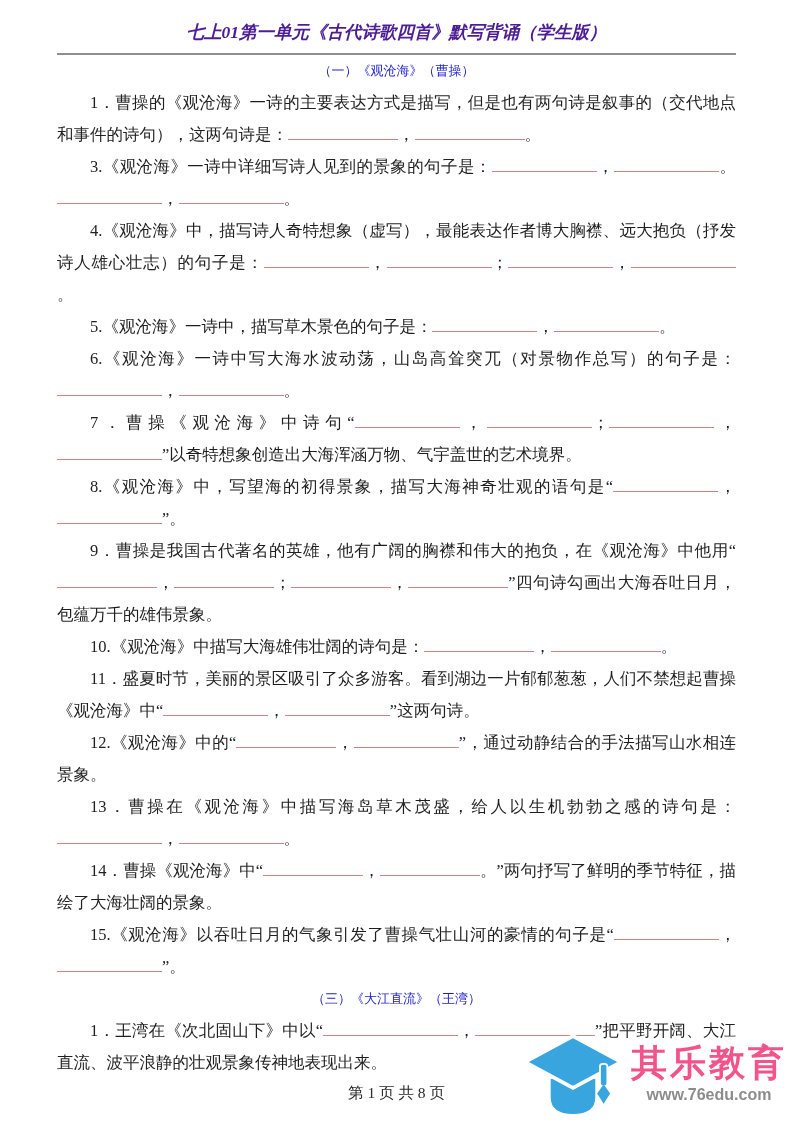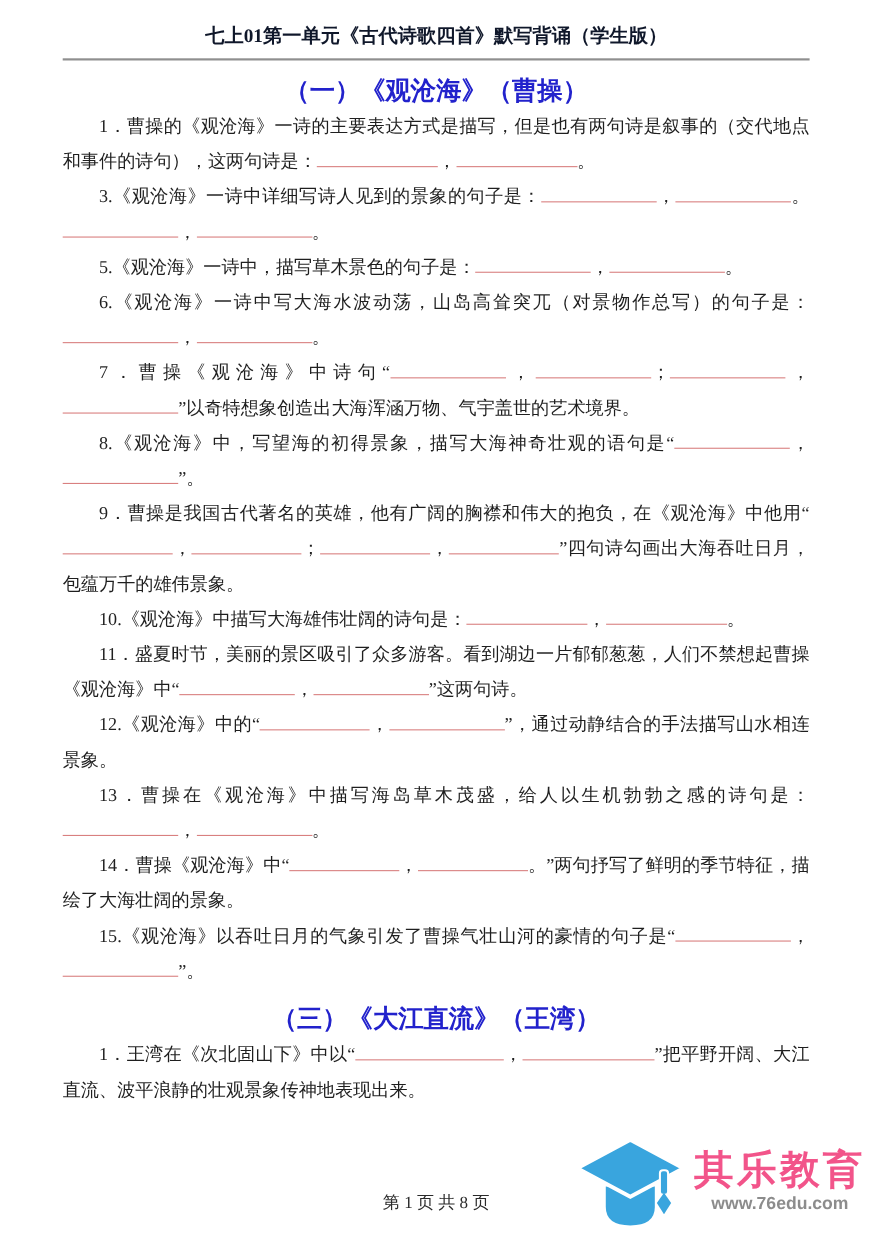--- a/index.html
+++ b/index.html
@@ -12,29 +12,30 @@
     color:#1f1f1f;
   }
   .content{padding:14px 57px 0 57px;}
   .header{border-bottom:2px solid var(--rule-gray,#8f8f8f);padding-bottom:9px;}
   .doc-title{
     text-align:center;
     font-weight:bold;
     font-size:17.5px;
     line-height:24px;
     padding-top:6px;
-    color:#0f172a;
+    color:#4c1d95;
+    font-style:italic;
   }
   .section-heading{
     color:var(--heading-blue,#2222cc);
-    font-weight:bold;
-    font-size:23px;
+    font-weight:normal;
+    font-size:13px;
     text-align:center;
     line-height:32px;
-    margin-top:12px;
+    margin-top:0;
   }
   p.question{
     margin:0;
     font-size:16.5px;
     line-height:32px;
     text-align:justify;
     text-indent:2em;
     word-break:break-all;
   }
   .blank{
@@ -84,20 +85,21 @@
 
 <div class="page">
   <div class="content">
     <div class="header">
       <div class="doc-title">七上01第一单元《古代诗歌四首》默写背诵（学生版）</div>
     </div>
     <div id="doc-body">
         <div class="section-heading">（一）《观沧海》（曹操）</div>
         <p class="question">1．曹操的《观沧海》一诗的主要表达方式是描写，但是也有两句诗是叙事的（交代地点和事件的诗句），这两句诗是：<span class="blank" style="width: 110px;"></span>，<span class="blank" style="width: 110px;"></span>。</p>
         <p class="question">3.《观沧海》一诗中详细写诗人见到的景象的句子是：<span class="blank" style="width: 105px;"></span>，<span class="blank" style="width: 105px;"></span>。<span class="blank" style="width: 105px;"></span>，<span class="blank" style="width: 105px;"></span>。</p>
+        <p class="question">4.《观沧海》中，描写诗人奇特想象（虚写），最能表达作者博大胸襟、远大抱负（抒发诗人雄心壮志）的句子是：<span class="blank" style="width: 105px;"></span>，<span class="blank" style="width: 105px;"></span>；<span class="blank" style="width: 105px;"></span>，<span class="blank" style="width: 105px;"></span>。</p>
         <p class="question">5.《观沧海》一诗中，描写草木景色的句子是：<span class="blank" style="width: 105px;"></span>，<span class="blank" style="width: 105px;"></span>。</p>
         <p class="question">6.《观沧海》一诗中写大海水波动荡，山岛高耸突兀（对景物作总写）的句子是：<span class="blank" style="width: 105px;"></span>，<span class="blank" style="width: 105px;"></span>。</p>
         <p class="question">7．曹操《观沧海》中诗句“<span class="blank" style="width: 105px;"></span>，<span class="blank" style="width: 105px;"></span>；<span class="blank" style="width: 105px;"></span>，<span class="blank" style="width: 105px;"></span>”以奇特想象创造出大海浑涵万物、气宇盖世的艺术境界。</p>
         <p class="question">8.《观沧海》中，写望海的初得景象，描写大海神奇壮观的语句是“<span class="blank" style="width: 105px;"></span>，<span class="blank" style="width: 105px;"></span>”。</p>
         <p class="question">9．曹操是我国古代著名的英雄，他有广阔的胸襟和伟大的抱负，在《观沧海》中他用“<span class="blank" style="width: 100px;"></span>，<span class="blank" style="width: 100px;"></span>；<span class="blank" style="width: 100px;"></span>，<span class="blank" style="width: 100px;"></span>”四句诗勾画出大海吞吐日月，包蕴万千的雄伟景象。</p>
         <p class="question">10.《观沧海》中描写大海雄伟壮阔的诗句是：<span class="blank" style="width: 110px;"></span>，<span class="blank" style="width: 110px;"></span>。</p>
         <p class="question">11．盛夏时节，美丽的景区吸引了众多游客。看到湖边一片郁郁葱葱，人们不禁想起曹操《观沧海》中“<span class="blank" style="width: 105px;"></span>，<span class="blank" style="width: 105px;"></span>”这两句诗。</p>
         <p class="question">12.《观沧海》中的“<span class="blank" style="width: 100px;"></span>，<span class="blank" style="width: 105px;"></span>”，通过动静结合的手法描写山水相连景象。</p>
         <p class="question">13．曹操在《观沧海》中描写海岛草木茂盛，给人以生机勃勃之感的诗句是：<span class="blank" style="width: 105px;"></span>，<span class="blank" style="width: 105px;"></span>。</p>
         <p class="question">14．曹操《观沧海》中“<span class="blank" style="width: 100px;"></span>，<span class="blank" style="width: 100px;"></span>。”两句抒写了鲜明的季节特征，描绘了大海壮阔的景象。</p>

